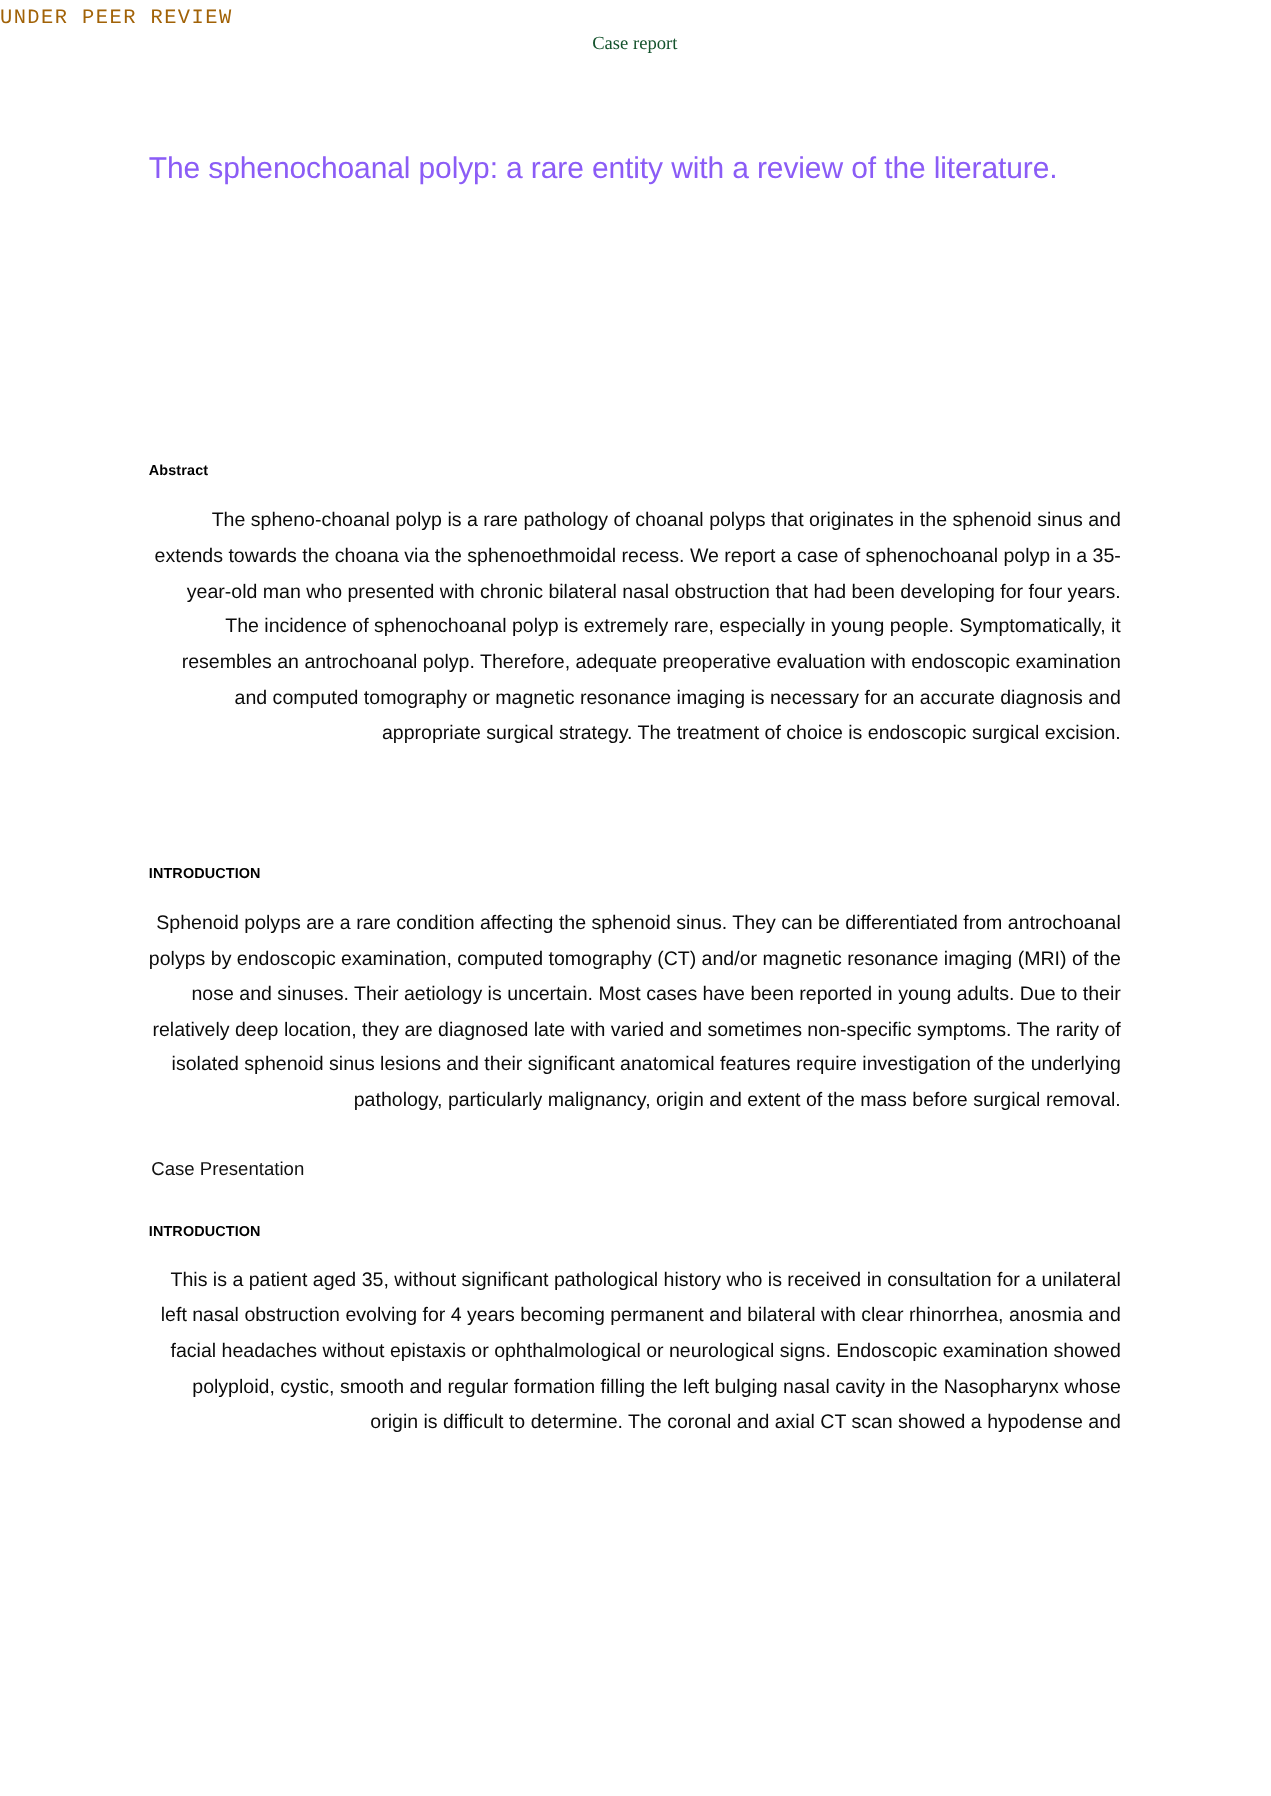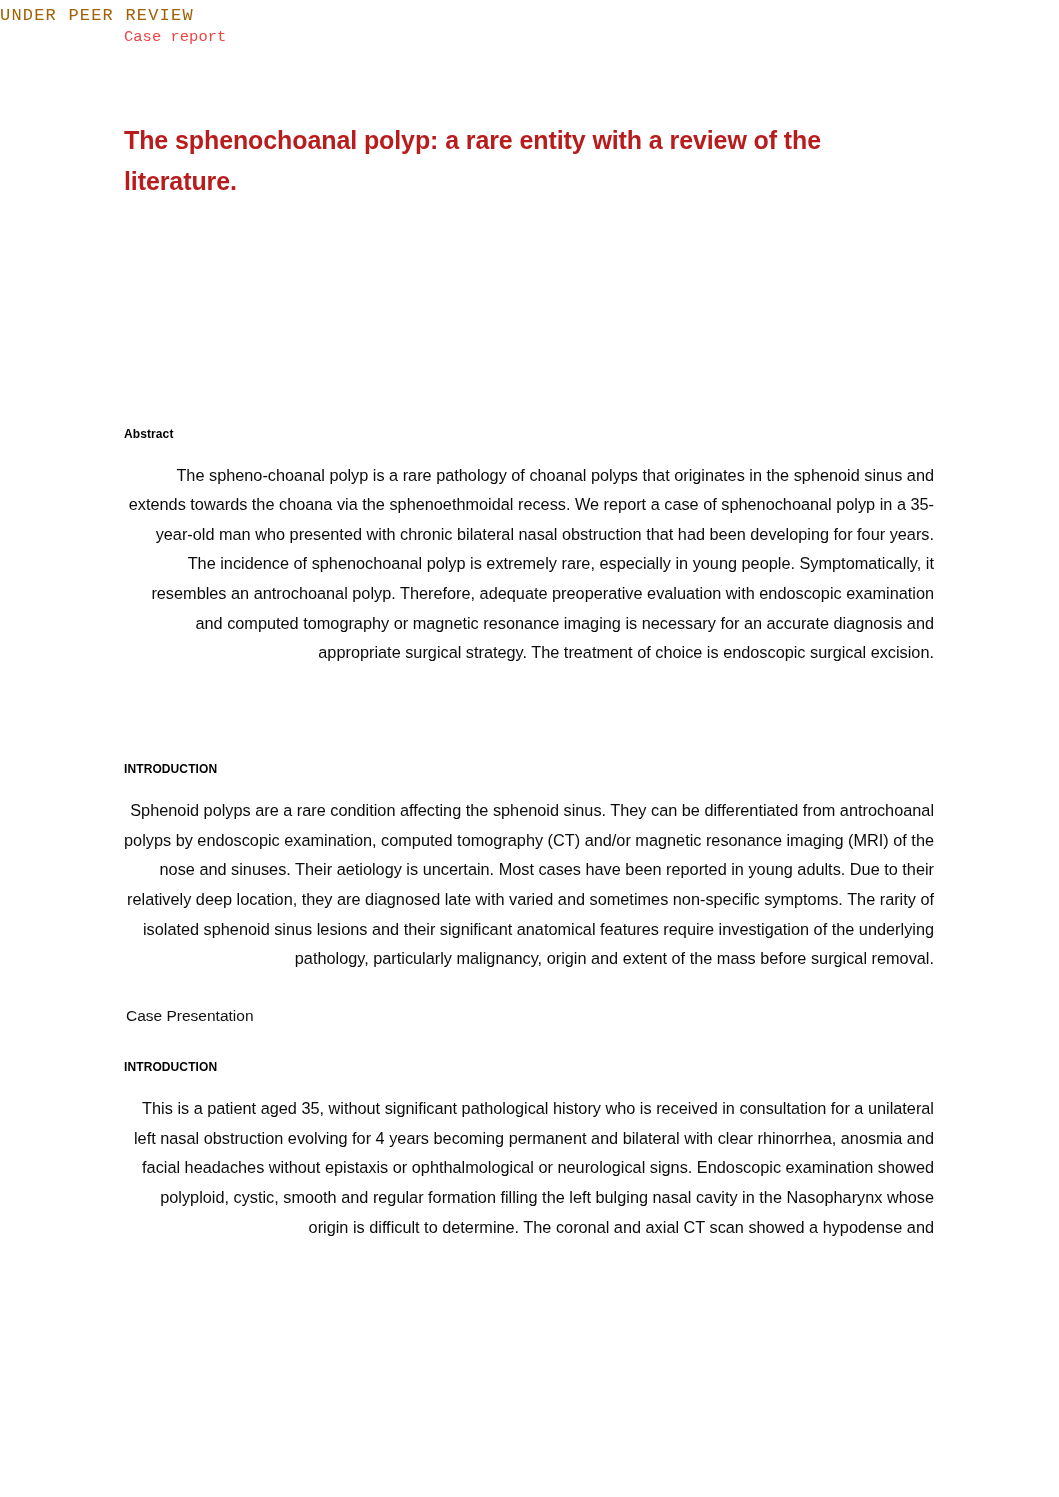--- a/index.html
+++ b/index.html
@@ -32,30 +32,31 @@
   }
   .content {
     position: absolute;
     left: 124px;
     top: 0;
     width: 810px;
   }
   .runhead {
     margin-top: 28px;
     font-size: 15.5px;
-    color: #ef4444;
-    font-family: Liberation Mono, monospace;
+    color: #14532d;
+    font-family: Liberation Serif, serif;
+    text-align: center;
   }
   .title {
     margin-top: 74px;
     font-size: 25px;
-    font-weight: bold;
+    font-weight: normal;
     line-height: 1.65;
     letter-spacing: -0.1px;
-    color: #b91c1c;
+    color: #8b5cf6;
   }
   .gap-after-title {
     height: 212px;
   }
   h2.section {
     font-size: 12px;
     font-weight: bold;
     margin: 12px 0 20px 0;
     letter-spacing: 0.1px;
   }

